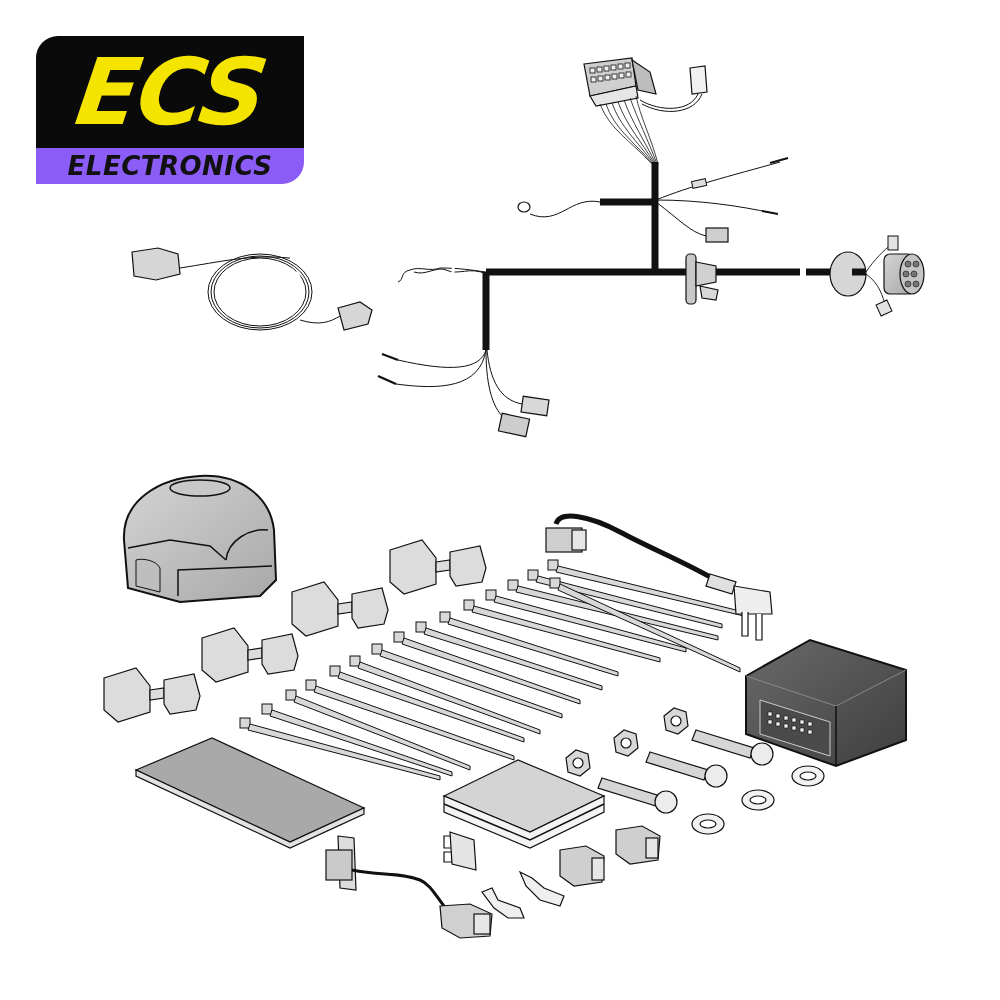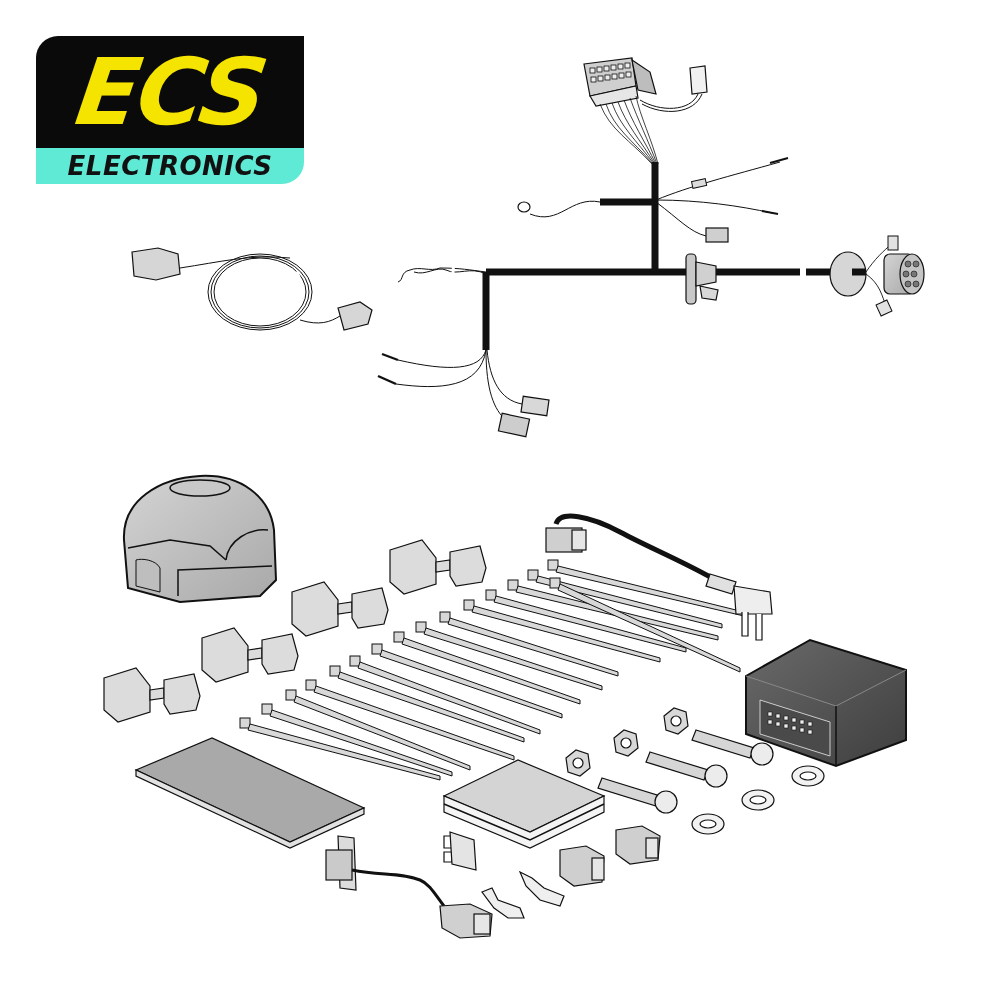--- a/index.html
+++ b/index.html
@@ -1,20 +1,20 @@
 <!DOCTYPE html>
 <html><head>
 <meta charset="utf-8">
 <style>
   html, body { margin: 0; padding: 0; background: #ffffff; }
   body { width: 1000px; height: 1000px; position: relative; overflow: hidden; font-family: "Liberation Sans", sans-serif; }
   .abs { position: absolute; }
   #logo { left: 36px; top: 36px; width: 268px; height: 148px; }
   .logo-top { position: absolute; left: 0; top: 0; width: 268px; height: 112px; background: #0a0a0a; border-radius: 22px 0 0 0; }
-  .logo-bottom { position: absolute; left: 0; top: 112px; width: 268px; height: 36px; background: #5eead4; border-radius: 0 0 22px 0; }
+  .logo-bottom { position: absolute; left: 0; top: 112px; width: 268px; height: 36px; background: #8b5cf6; border-radius: 0 0 22px 0; }
   .logo-mark { position: absolute; left: 10px; top: 2px; width: 250px; height: 110px; color: #f5e400; font-family: "DejaVu Sans", sans-serif; font-weight: bold; font-style: italic; font-size: 92px; letter-spacing: -2px; line-height: 110px; text-align: center; transform: skewX(-8deg); }
   .logo-sub { position: absolute; left: 0; top: 0; width: 268px; height: 36px; line-height: 36px; color: #111; font-family: "DejaVu Sans", sans-serif; font-weight: bold; font-style: italic; font-size: 26px; text-align: center; letter-spacing: 0.5px; }
   svg.art { position: absolute; left: 0; top: 0; }
 </style>
 </head>
 <body>
 
 <div id="logo" class="abs">
   <div class="logo-top">
     <div class="logo-mark">ECS</div>

